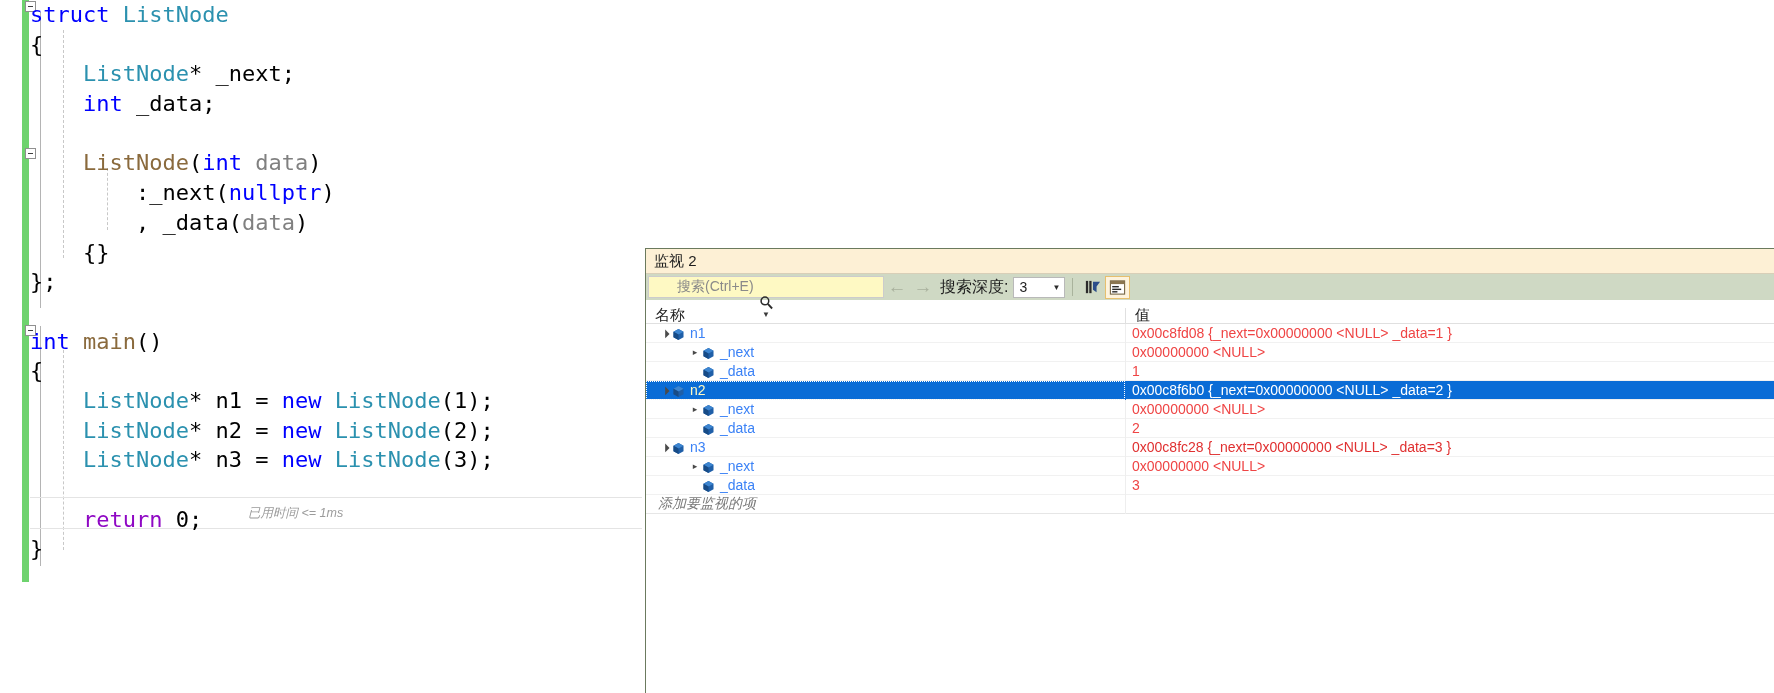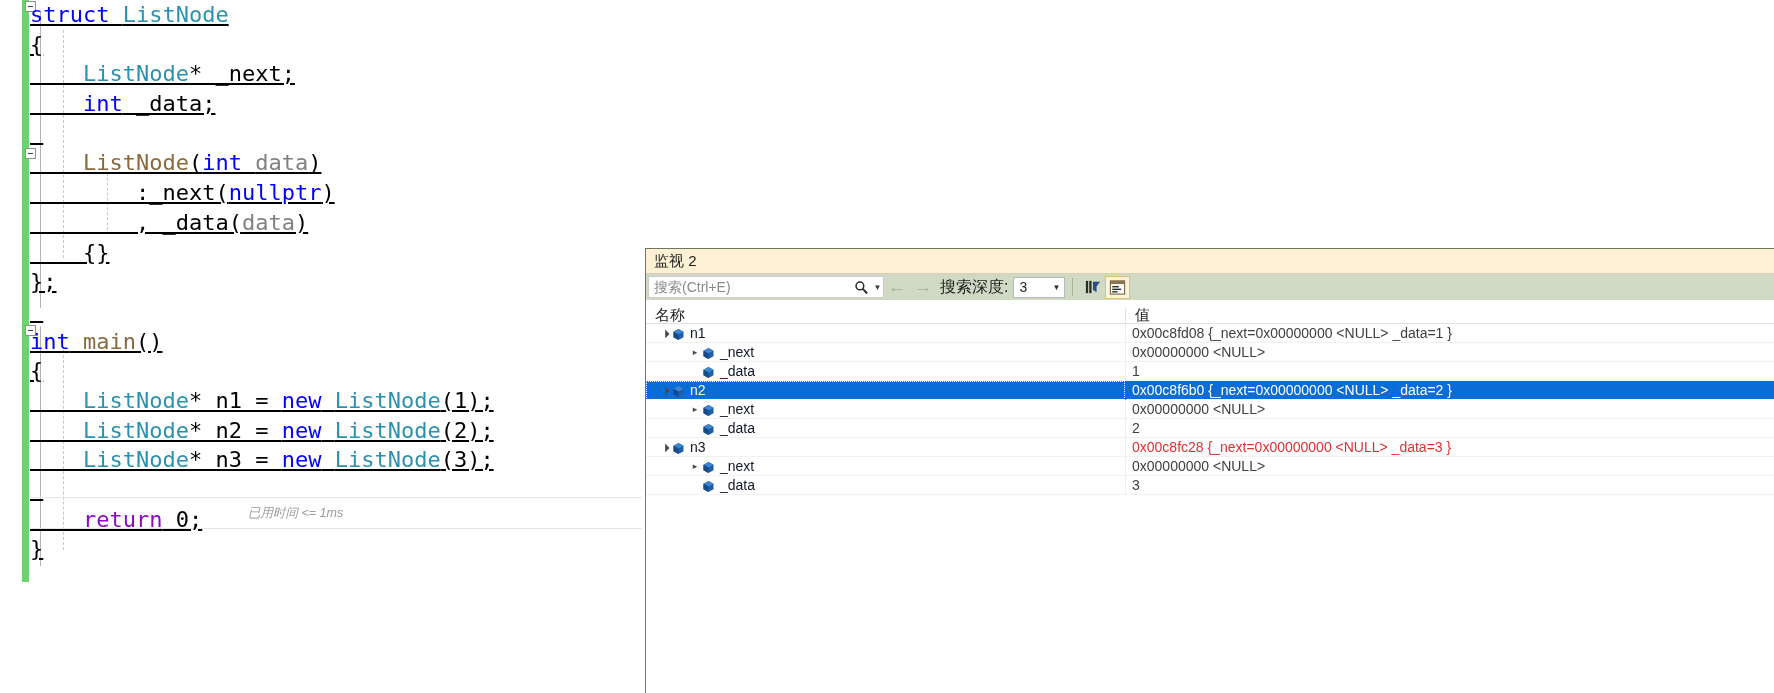--- a/index.html
+++ b/index.html
@@ -17,21 +17,21 @@
     position:absolute;left:22px;top:0;width:7px;height:582px;background:#6ed36e;
   }
   #glyph-margin{
     position:absolute;left:0;top:0;width:22px;height:693px;background:#ffffff;
   }
   .code-lines{
     position:absolute;left:30px;top:0;width:640px;
     font-family:"DejaVu Sans Mono","Liberation Mono",monospace;
     font-size:22px;line-height:29.7px;white-space:pre;color:#000000;
   }
-  .ln{height:29.7px;text-decoration:underline;}
+  .ln{height:29.7px;}
   .kw{color:#0000ff;}
   .type{color:#2b91af;}
   .ctor{color:#8a6a3d;}
   .param{color:#808080;}
   .ret{color:#8f08c4;}
   .pun{color:#000000;}
 
   
   .vline{position:absolute;border-left:1px solid #b4b4b4;}
   .dline{position:absolute;border-left:1px dashed #c8c8c8;}
@@ -66,22 +66,22 @@
     height:25px;background:#fdf0d5;border-bottom:1px solid #d8cfb8;
     display:flex;align-items:center;padding-left:8px;box-sizing:border-box;
   }
   #watch-title{font-size:15px;color:#1e1e1e;}
 
   #watch-toolbar{
     height:26px;background:#cfd9c4;display:flex;align-items:center;
     box-sizing:border-box;
   }
   #search-wrap{
-    width:236px;height:22px;margin-left:2px;background:#ffffff;border:1px solid #cccccc;
-    display:flex;align-items:center;box-sizing:border-box;
+    width:236px;height:22px;margin-left:2px;background:#fef9c3;border:1px solid #cccccc;
+    display:flex;align-items:center;box-sizing:border-box;flex-direction:column;
   }
   #search-input{
     flex:1;border:0;outline:none;background:transparent;font-size:14px;color:#8a8a8a;
     font-family:"Liberation Sans","DejaVu Sans",sans-serif;padding-left:5px;height:20px;
   }
   #search-input::placeholder{color:#8a8a8a;opacity:1;}
   .search-mag{width:22px;display:flex;align-items:center;justify-content:center;}
   .search-caret{
     width:11px;display:flex;align-items:center;justify-content:center;
     font-size:8px;color:#3a3a3a;
@@ -122,26 +122,26 @@
     border-bottom:1px solid #f1f1f1;
   }
   .wrow.selected{background:#0a6cd6;}
   .wrow.placeholder{border-bottom:1px solid #e6e6e6;}
   .cell-name{
     width:480px;height:19px;display:flex;align-items:center;box-sizing:border-box;
     border-right:1px solid #eeeeee;position:relative;
   }
   .cell-value{
     flex:1;height:19px;display:flex;align-items:center;box-sizing:border-box;
-    padding-left:6px;font-size:14px;color:#404040;white-space:nowrap;overflow:hidden;
+    padding-left:6px;font-size:14px;color:#ef4444;white-space:nowrap;overflow:hidden;
   }
   .wrow.selected .cell-value{color:#ffffff;}
   .wrow.selected .cell-name{border-right-color:#0a6cd6;}
   .cell-value.changed{color:#e03030;}
-  .name-text{font-size:14px;color:#0f172a;white-space:nowrap;}
+  .name-text{font-size:14px;color:#3b82f6;white-space:nowrap;}
   .wrow.selected .name-text{color:#fef9c3;}
   .name-text.italic{font-style:italic;color:#7a7a7a;}
 
   .tri{
     width:14px;display:inline-flex;align-items:center;justify-content:center;
     font-size:9px;color:#4a4a4a;flex:0 0 14px;
   }
   .tri.blank{color:transparent;}
   .hexicon{
     width:13px;height:13px;flex:0 0 13px;margin-right:5px;display:inline-block;
@@ -335,14 +335,20 @@
           <span class="tri blank"></span>
           <span class="hexicon"><svg width="13" height="13" viewBox="0 0 14 14">
               <polygon points="7,1.2 12.4,4.1 12.4,9.9 7,12.8 1.6,9.9 1.6,4.1" fill="#1f5fa8"></polygon>
               <polygon points="7,1.2 12.4,4.1 7,7 1.6,4.1" fill="#3d85d0"></polygon>
               <polygon points="1.6,4.1 7,7 7,12.8 1.6,9.9" fill="#174b86"></polygon>
             </svg></span>
           <span class="name-text">_data</span>
         </div>
         <div class="cell-value">3</div>
       </div>
+      <div class="wrow placeholder">
+        <div class="cell-name" style="padding-left:12px;">
+          <span class="name-text italic">添加要监视的项</span>
+        </div>
+        <div class="cell-value"></div>
+      </div>
     </div>
 </div>
 
 </body></html>

